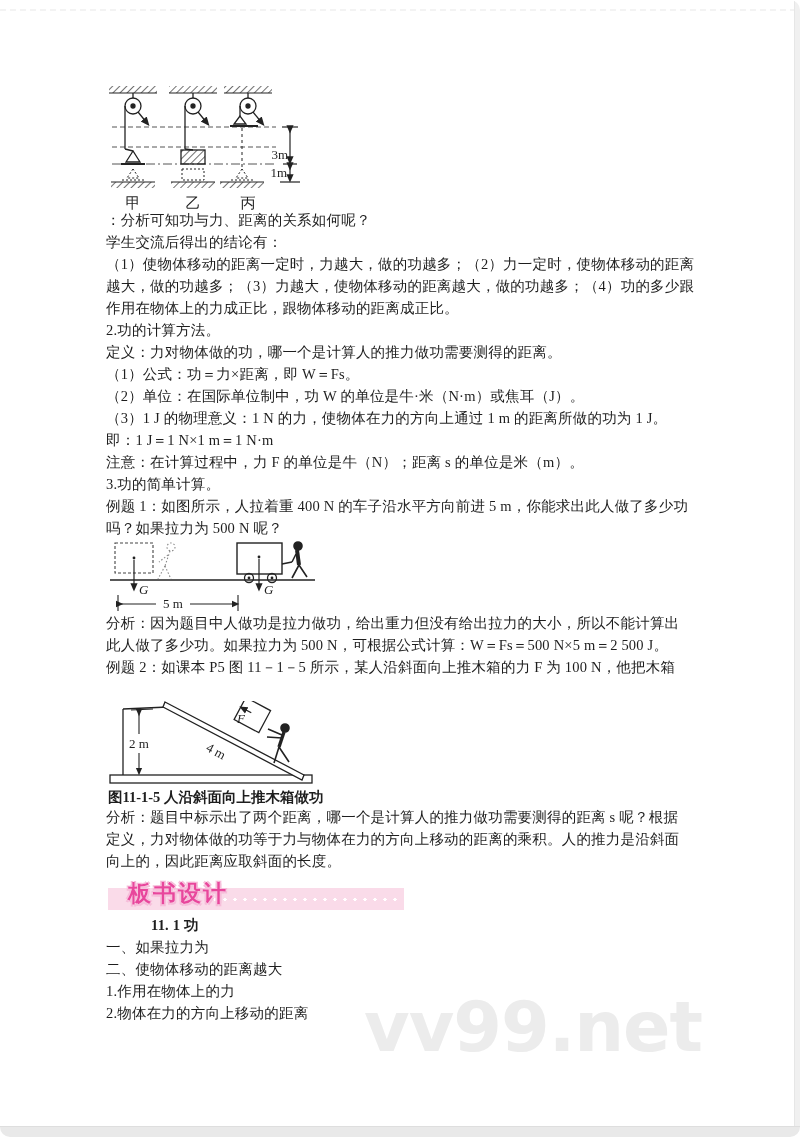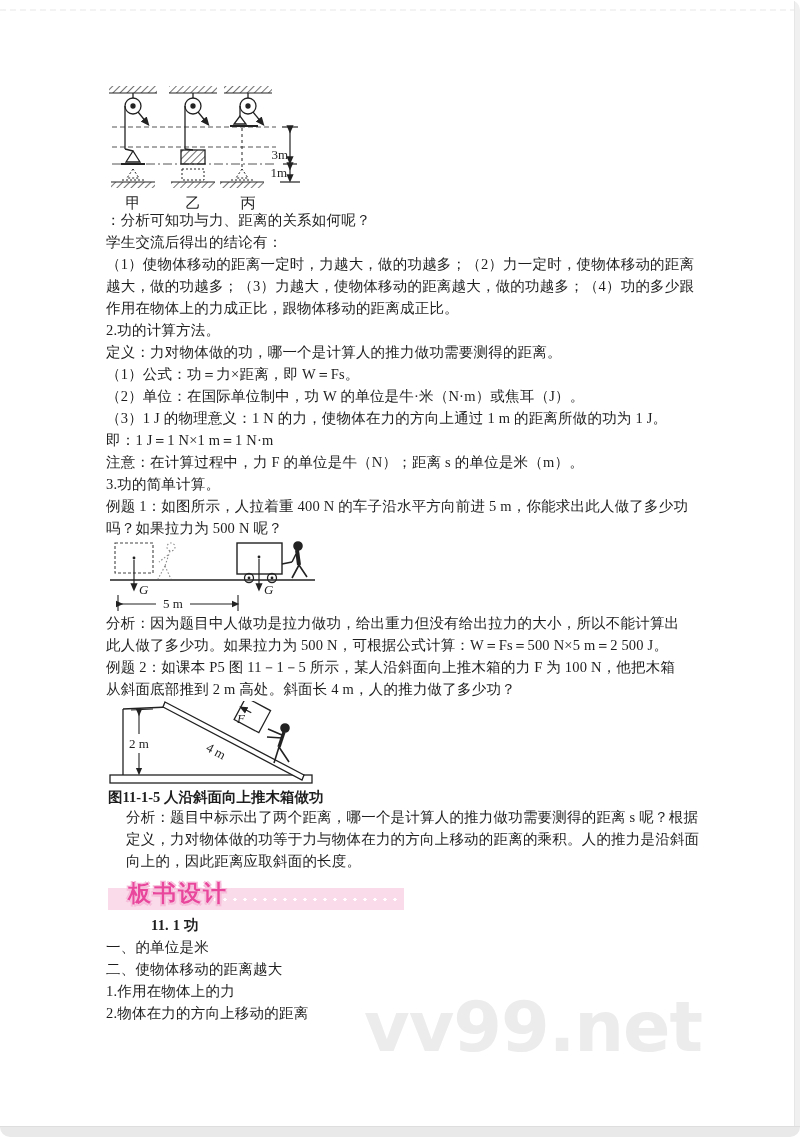--- a/index.html
+++ b/index.html
@@ -207,21 +207,20 @@
       <text x="31" y="57" font-size="13" class="itl">G</text>
       <text x="156" y="57" font-size="13" class="itl">G</text>
       <text x="65" y="71" font-size="13" text-anchor="middle">5 m</text>
     </svg>
   </div>
 
   <div class="tblock" style="top:612px;">
     <div class="ln">分析：因为题目中人做功是拉力做功，给出重力但没有给出拉力的大小，所以不能计算出</div>
     <div class="ln">此人做了多少功。如果拉力为 500 N，可根据公式计算：W＝Fs＝500 N×5 m＝2 500 J。</div>
     <div class="ln">例题 2：如课本 P5 图 11－1－5 所示，某人沿斜面向上推木箱的力 F 为 100 N，他把木箱</div>
-    <div class="ln">从斜面底部推到 2 m 高处。斜面长 4 m，人的推力做了多少功？</div>
   </div>
 
   <div class="fig" style="left:108px; top:701px;">
     <svg width="212" height="85" viewBox="0 0 212 85">
       <defs>
         <marker id="ia" markerWidth="8" markerHeight="8" refX="4" refY="4" orient="auto">
           <path d="M0,1 L7,4 L0,7 Z" fill="#222"></path>
         </marker>
       </defs>
 
@@ -251,34 +250,34 @@
         <circle cx="177" cy="27" r="4" fill="#222"></circle>
         <path d="M176,31 L171,46" stroke-width="3.4"></path>
         <path d="M174,34 L160,28 M174,37 L159,36"></path>
         <path d="M171,46 L166,62 M171,46 L181,61"></path>
       </g>
     </svg>
   </div>
 
   <div class="caption" style="top:786px;">图11-1-5 人沿斜面向上推木箱做功</div>
 
-  <div class="tblock" style="top:806px;margin-left:20px;">
+  <div class="tblock" style="top:806px;">
     <div class="ln">分析：题目中标示出了两个距离，哪一个是计算人的推力做功需要测得的距离 s 呢？根据</div>
     <div class="ln">定义，力对物体做的功等于力与物体在力的方向上移动的距离的乘积。人的推力是沿斜面</div>
     <div class="ln">向上的，因此距离应取斜面的长度。</div>
   </div>
 
   <div class="band">
     <div class="band-dots"></div>
   </div>
   <div class="band-title">板书设计</div>
 
   <div class="tblock" style="top:914px;">
     <div class="ln bold">11. 1 功</div>
-    <div class="ln">一、的单位是米</div>
+    <div class="ln">一、如果拉力为</div>
     <div class="ln">二、使物体移动的距离越大</div>
     <div class="ln">1.作用在物体上的力</div>
     <div class="ln">2.物体在力的方向上移动的距离</div>
   </div>
 
   <div class="watermark">vv99.net</div>
 
   <div class="right-edge"></div>
   <div class="bottom-bar"></div>
 

